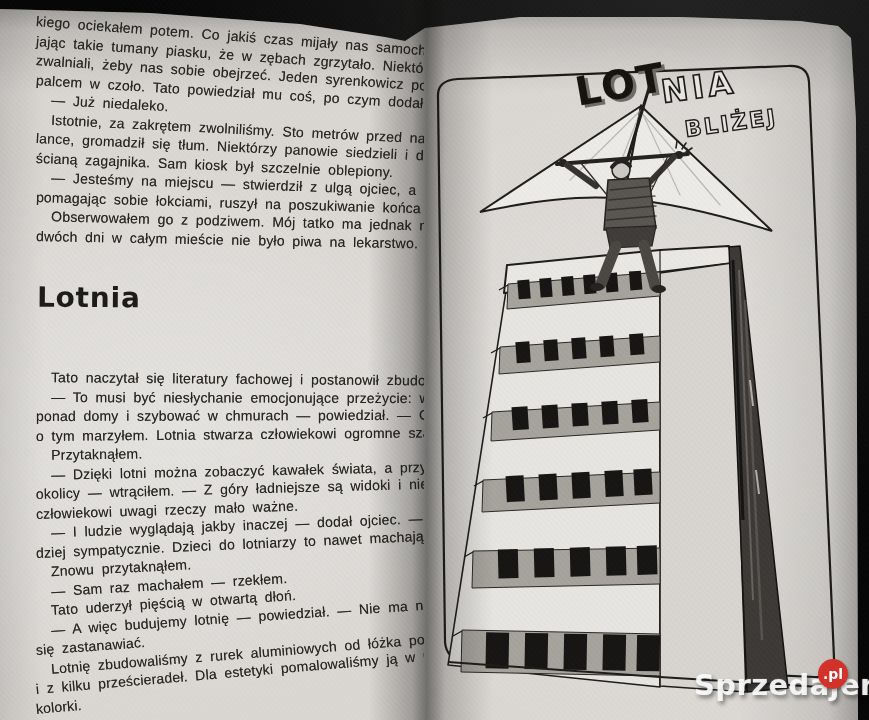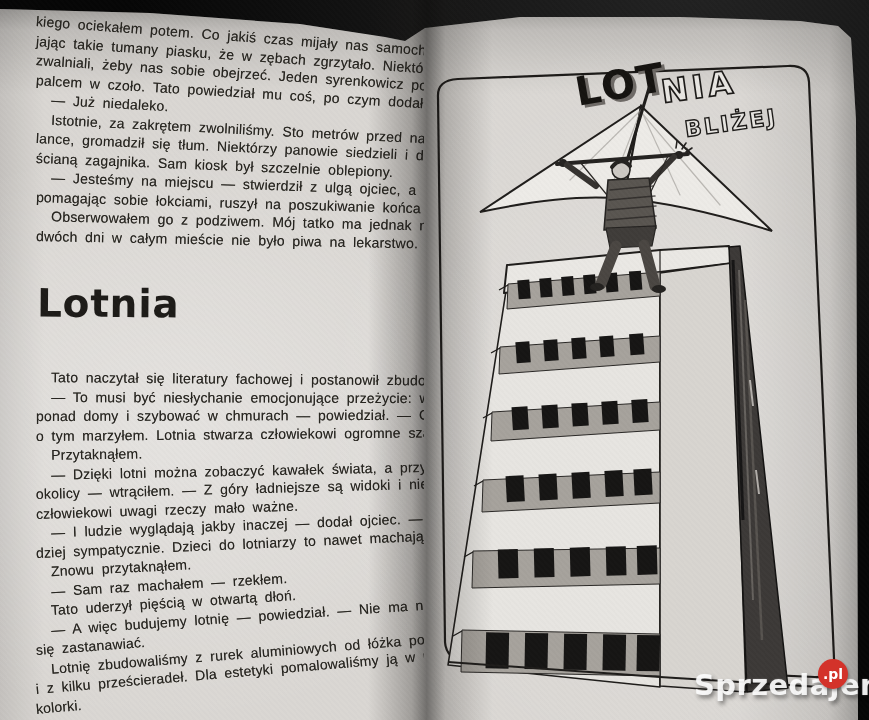--- a/index.html
+++ b/index.html
@@ -33,21 +33,21 @@
   #block-top{top:12px;}
   #block-bottom{top:368px;}
   .text-line{
     height:19.5px;line-height:19.5px;white-space:pre;
     font-size:14px;letter-spacing:0.2px;word-spacing:3.5px;
     color:#26241f;transform-origin:left center;
     text-shadow:0 0 0.6px rgba(38,36,31,0.6);
   }
   #chapter-heading{
     position:absolute;left:37px;top:281px;margin:0;
-    font-size:39px;font-weight:bold;letter-spacing:0.8px;color:#1d1b18;
+    font-size:28px;font-weight:bold;letter-spacing:0.8px;color:#1d1b18;
     transform:rotate(0.4deg);font-family:"DejaVu Sans","Liberation Sans",sans-serif;
   }
   
   #illus{position:absolute;left:420px;top:0;width:449px;height:720px;z-index:3;}
   
   #watermark{position:absolute;left:694px;top:668px;z-index:8;
     font-family:"DejaVu Sans","Liberation Sans",sans-serif;font-weight:bold;font-size:29px;
     color:rgba(253,253,253,0.90);letter-spacing:0.4px;
     text-shadow:2px 3px 4px rgba(0,0,0,0.45), 0 0 2px rgba(255,255,255,0.35);}
   #wm-badge{position:absolute;left:818px;top:659px;width:30px;height:30px;border-radius:50%;

